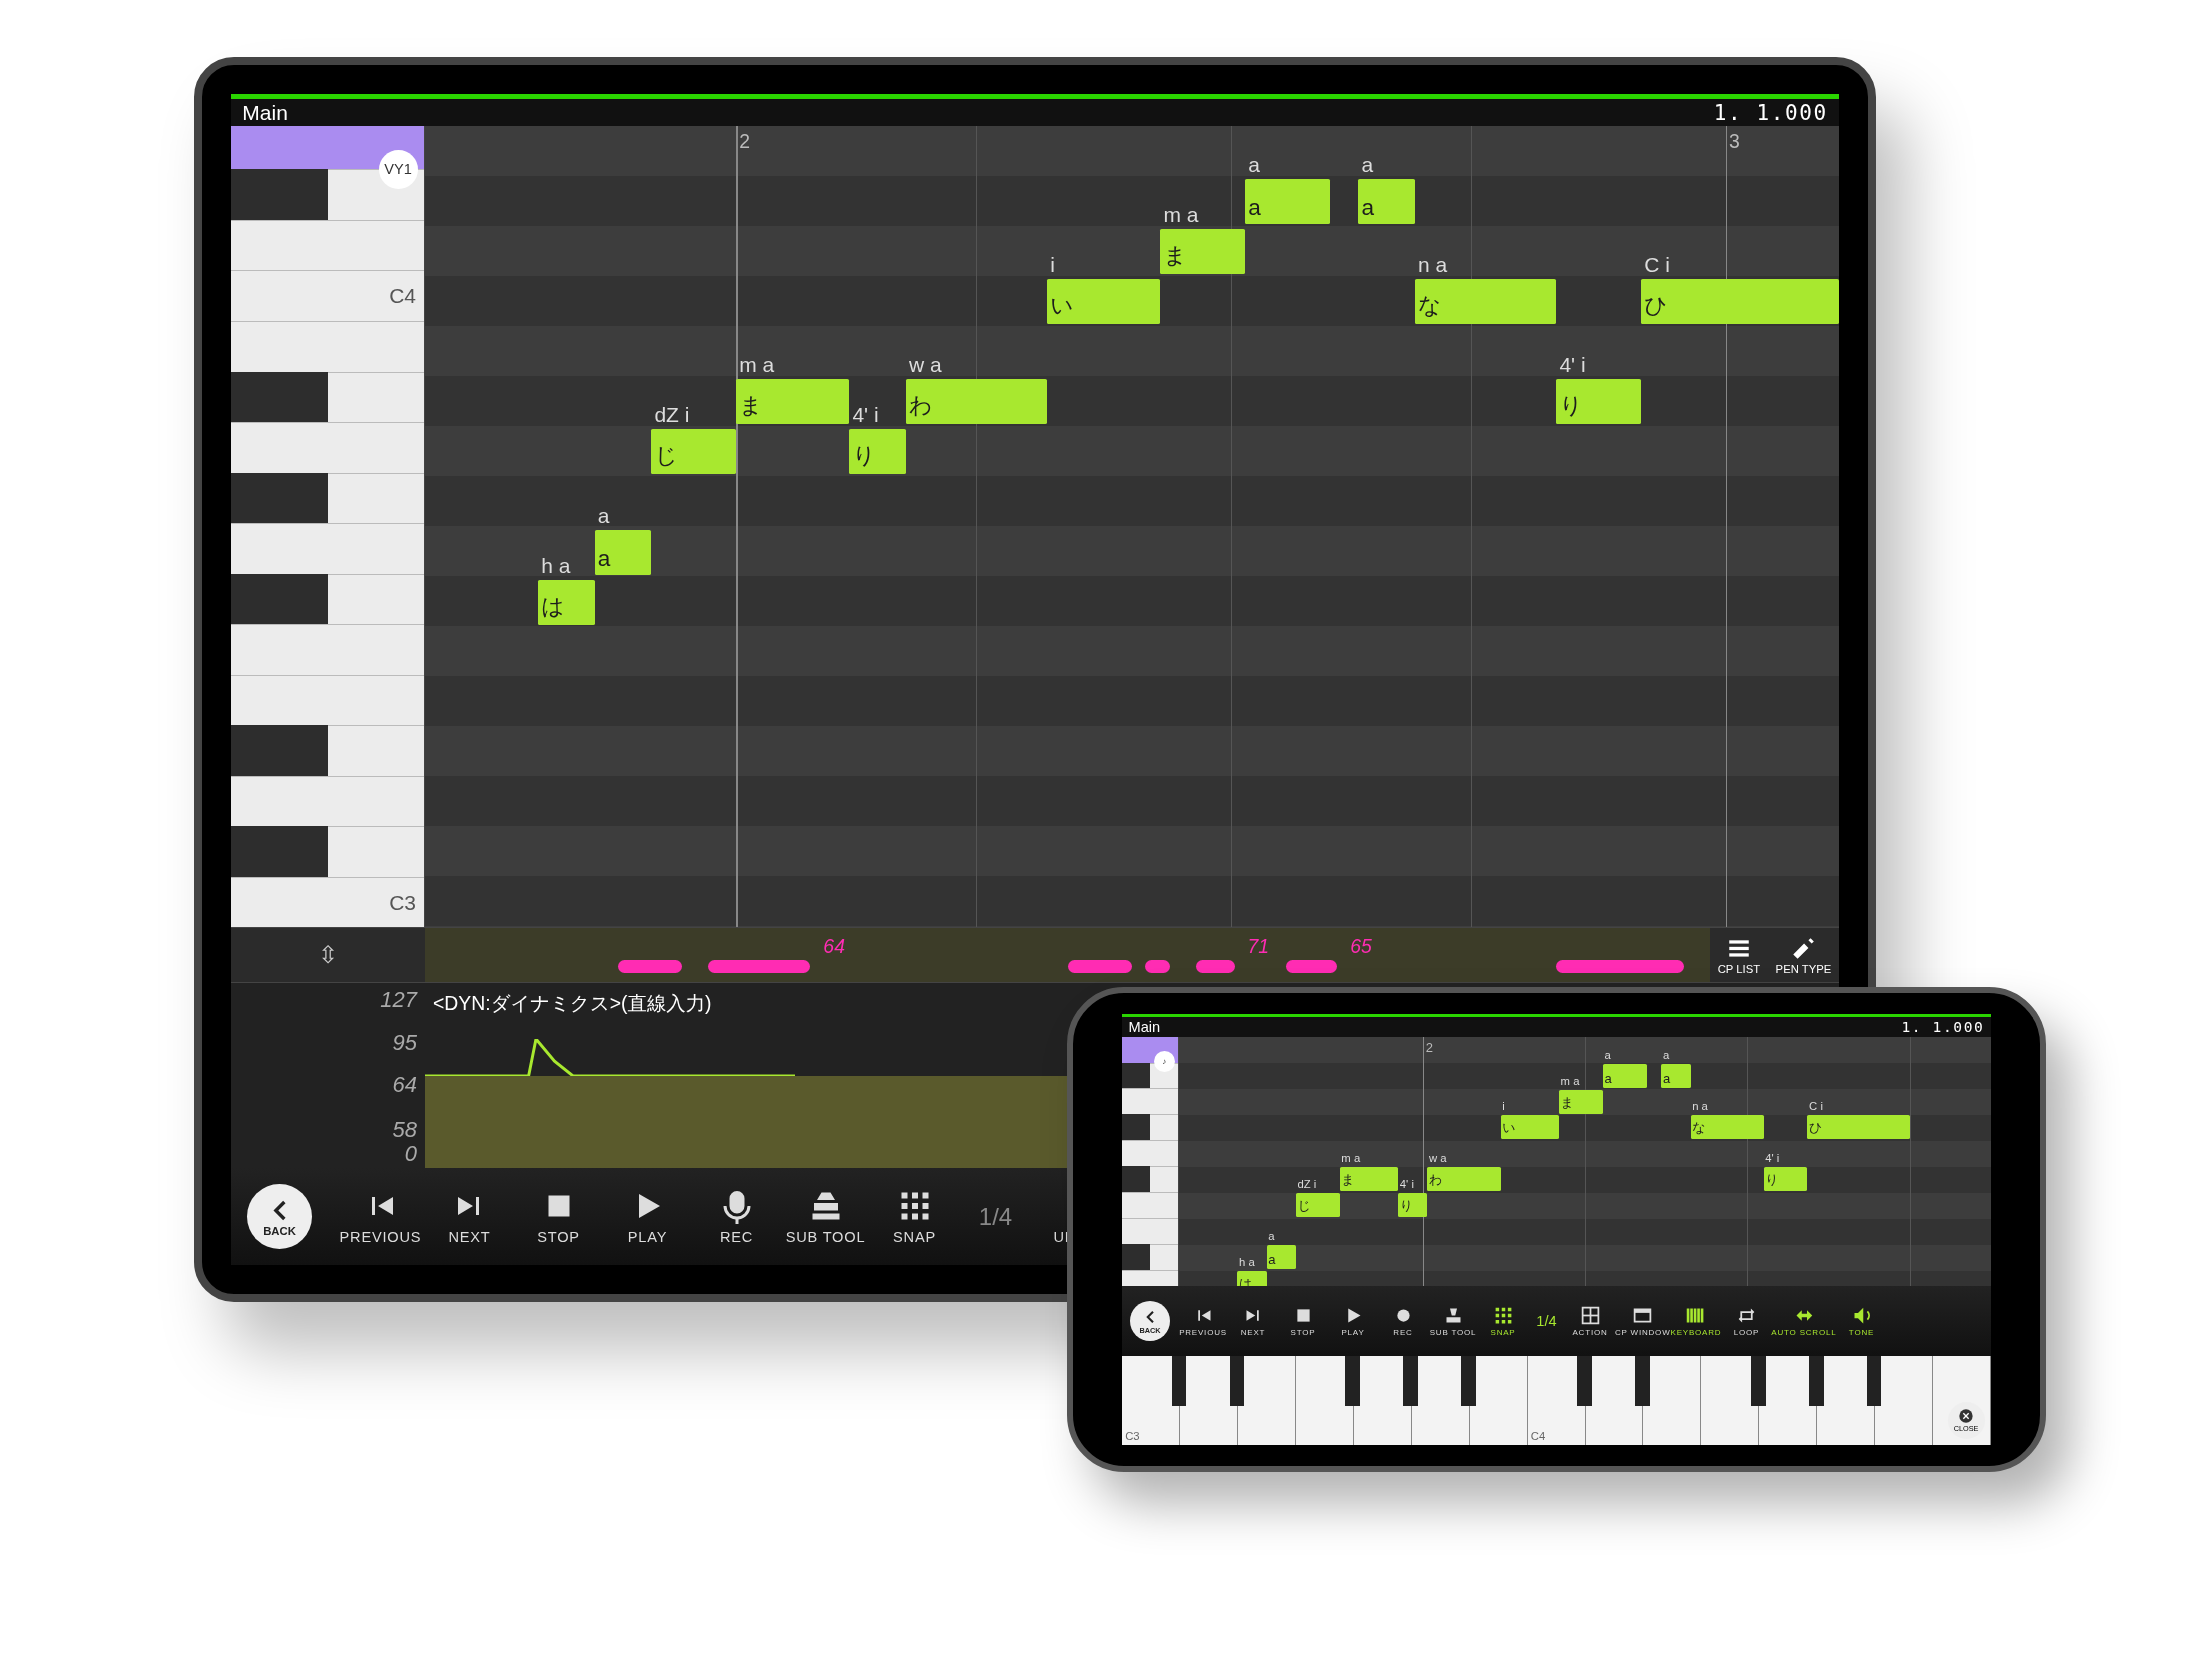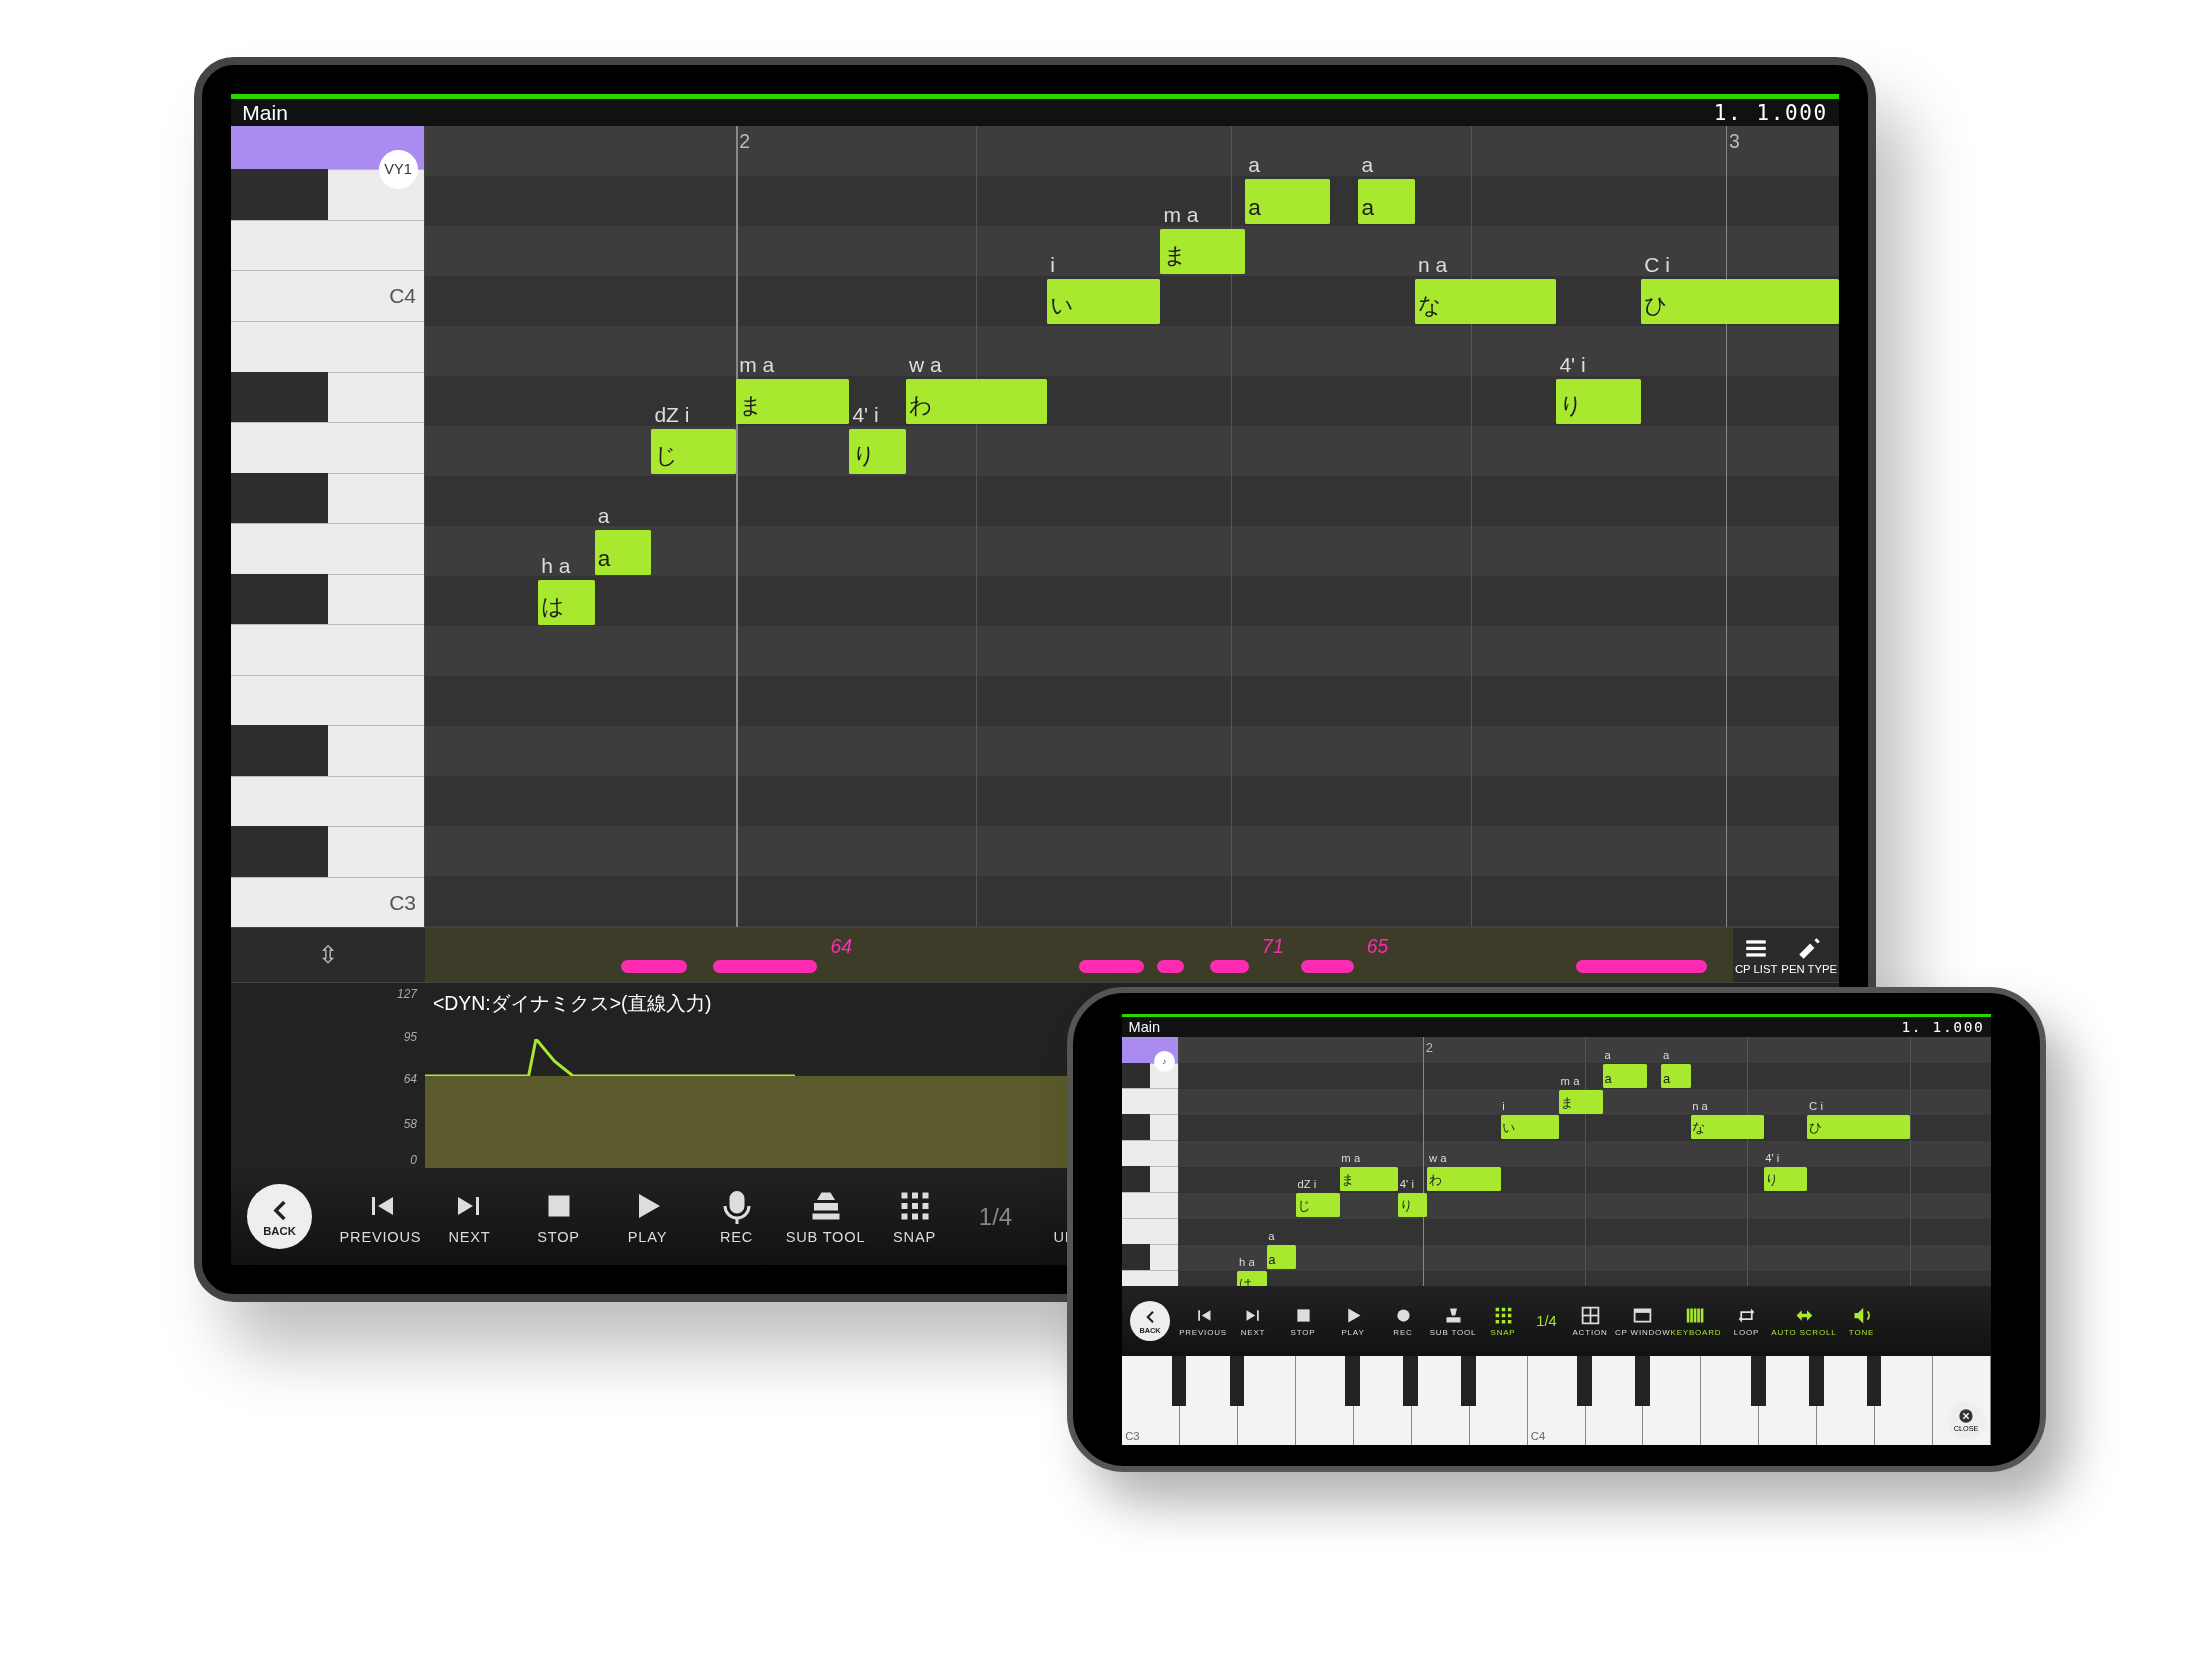--- a/index.html
+++ b/index.html
@@ -185,21 +185,21 @@
     bottom: 9.7px;
   }
   .lane .val {
     position: absolute;
     bottom: 24px;
     font-size: 19.4px;
     font-style: italic;
     color: #ff2cb3;
   }
   .vel-btns {
-    width: 106px;
+    width: 129px;
     display: flex;
     align-items: center;
     justify-content: space-around;
     color: #fff;
     font-size: 14.6px;
   }
   .vel-btns .vb {
     display: flex;
     flex-direction: column;
     align-items: center;
@@ -212,21 +212,21 @@
   .autom {
     height: 186px;
     display: flex;
     background: #222;
     border-top: 0.8px solid #444;
   }
   .autom .yaxis {
     width: 194px;
     position: relative;
     color: #aaa;
-    font-size: 12px;
+    font-size: 22px;
     font-style: italic;
   }
   .autom .yaxis span { position: absolute; right: 8px; }
   .autom .plot {
     flex: 1;
     position: relative;
     overflow: hidden;
   }
   .autom .plot-label {
     position: absolute;

